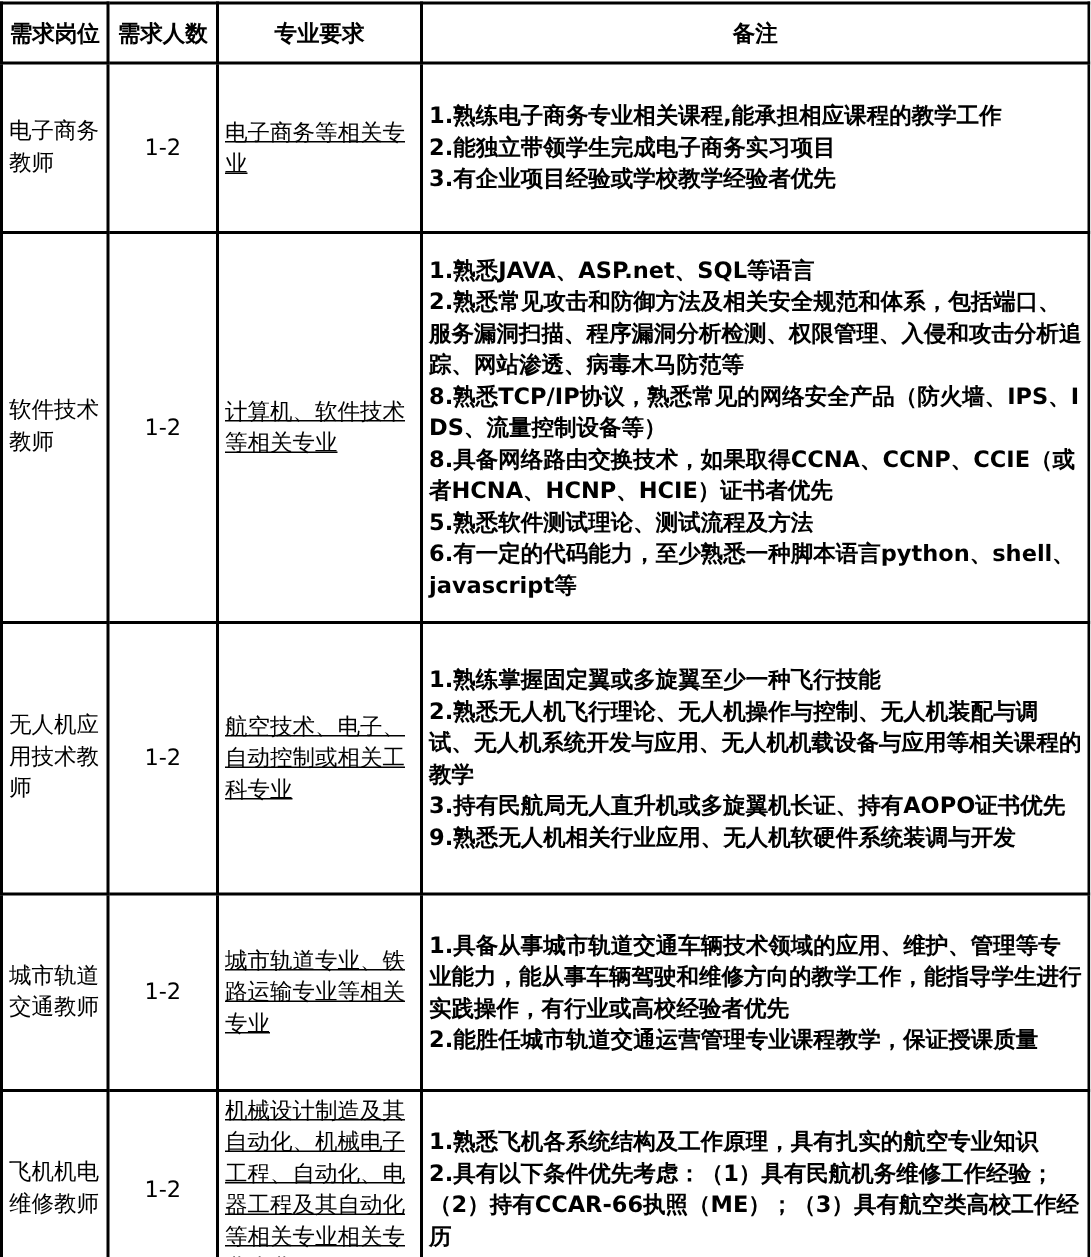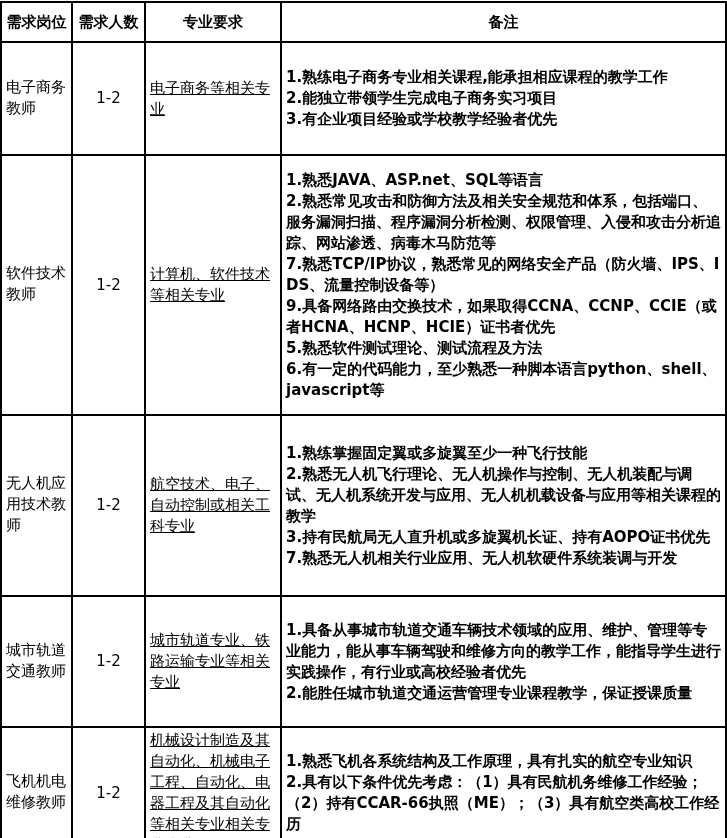--- a/index.html
+++ b/index.html
@@ -79,35 +79,35 @@
           <div class="remark-line">3.有企业项目经验或学校教学经验者优先</div>
         </td>
       </tr>
       <tr class="row-1">
         <td class="cell-position">软件技术教师</td>
         <td class="cell-count">1-2</td>
         <td class="cell-major">计算机、软件技术等相关专业</td>
         <td class="cell-remarks">
           <div class="remark-line">1.熟悉JAVA、ASP.net、SQL等语言</div>
           <div class="remark-line">2.熟悉常见攻击和防御方法及相关安全规范和体系，包括端口、服务漏洞扫描、程序漏洞分析检测、权限管理、入侵和攻击分析追踪、网站渗透、病毒木马防范等</div>
-          <div class="remark-line">7.熟悉TCP/IP协议，熟悉常见的网络安全产品（防火墙、IPS、IDS、流量控制设备等）</div>
-          <div class="remark-line">9.具备网络路由交换技术，如果取得CCNA、CCNP、CCIE（或者HCNA、HCNP、HCIE）证书者优先</div>
+          <div class="remark-line">8.熟悉TCP/IP协议，熟悉常见的网络安全产品（防火墙、IPS、IDS、流量控制设备等）</div>
+          <div class="remark-line">8.具备网络路由交换技术，如果取得CCNA、CCNP、CCIE（或者HCNA、HCNP、HCIE）证书者优先</div>
           <div class="remark-line">5.熟悉软件测试理论、测试流程及方法</div>
           <div class="remark-line">6.有一定的代码能力，至少熟悉一种脚本语言python、shell、javascript等</div>
         </td>
       </tr>
       <tr class="row-2">
         <td class="cell-position">无人机应用技术教师</td>
         <td class="cell-count">1-2</td>
         <td class="cell-major">航空技术、电子、自动控制或相关工科专业</td>
         <td class="cell-remarks">
           <div class="remark-line">1.熟练掌握固定翼或多旋翼至少一种飞行技能</div>
           <div class="remark-line">2.熟悉无人机飞行理论、无人机操作与控制、无人机装配与调试、无人机系统开发与应用、无人机机载设备与应用等相关课程的教学</div>
           <div class="remark-line">3.持有民航局无人直升机或多旋翼机长证、持有AOPO证书优先</div>
-          <div class="remark-line">7.熟悉无人机相关行业应用、无人机软硬件系统装调与开发</div>
+          <div class="remark-line">9.熟悉无人机相关行业应用、无人机软硬件系统装调与开发</div>
         </td>
       </tr>
       <tr class="row-3">
         <td class="cell-position">城市轨道交通教师</td>
         <td class="cell-count">1-2</td>
         <td class="cell-major">城市轨道专业、铁路运输专业等相关专业</td>
         <td class="cell-remarks">
           <div class="remark-line">1.具备从事城市轨道交通车辆技术领域的应用、维护、管理等专业能力，能从事车辆驾驶和维修方向的教学工作，能指导学生进行实践操作，有行业或高校经验者优先</div>
           <div class="remark-line">2.能胜任城市轨道交通运营管理专业课程教学，保证授课质量</div>
         </td>

